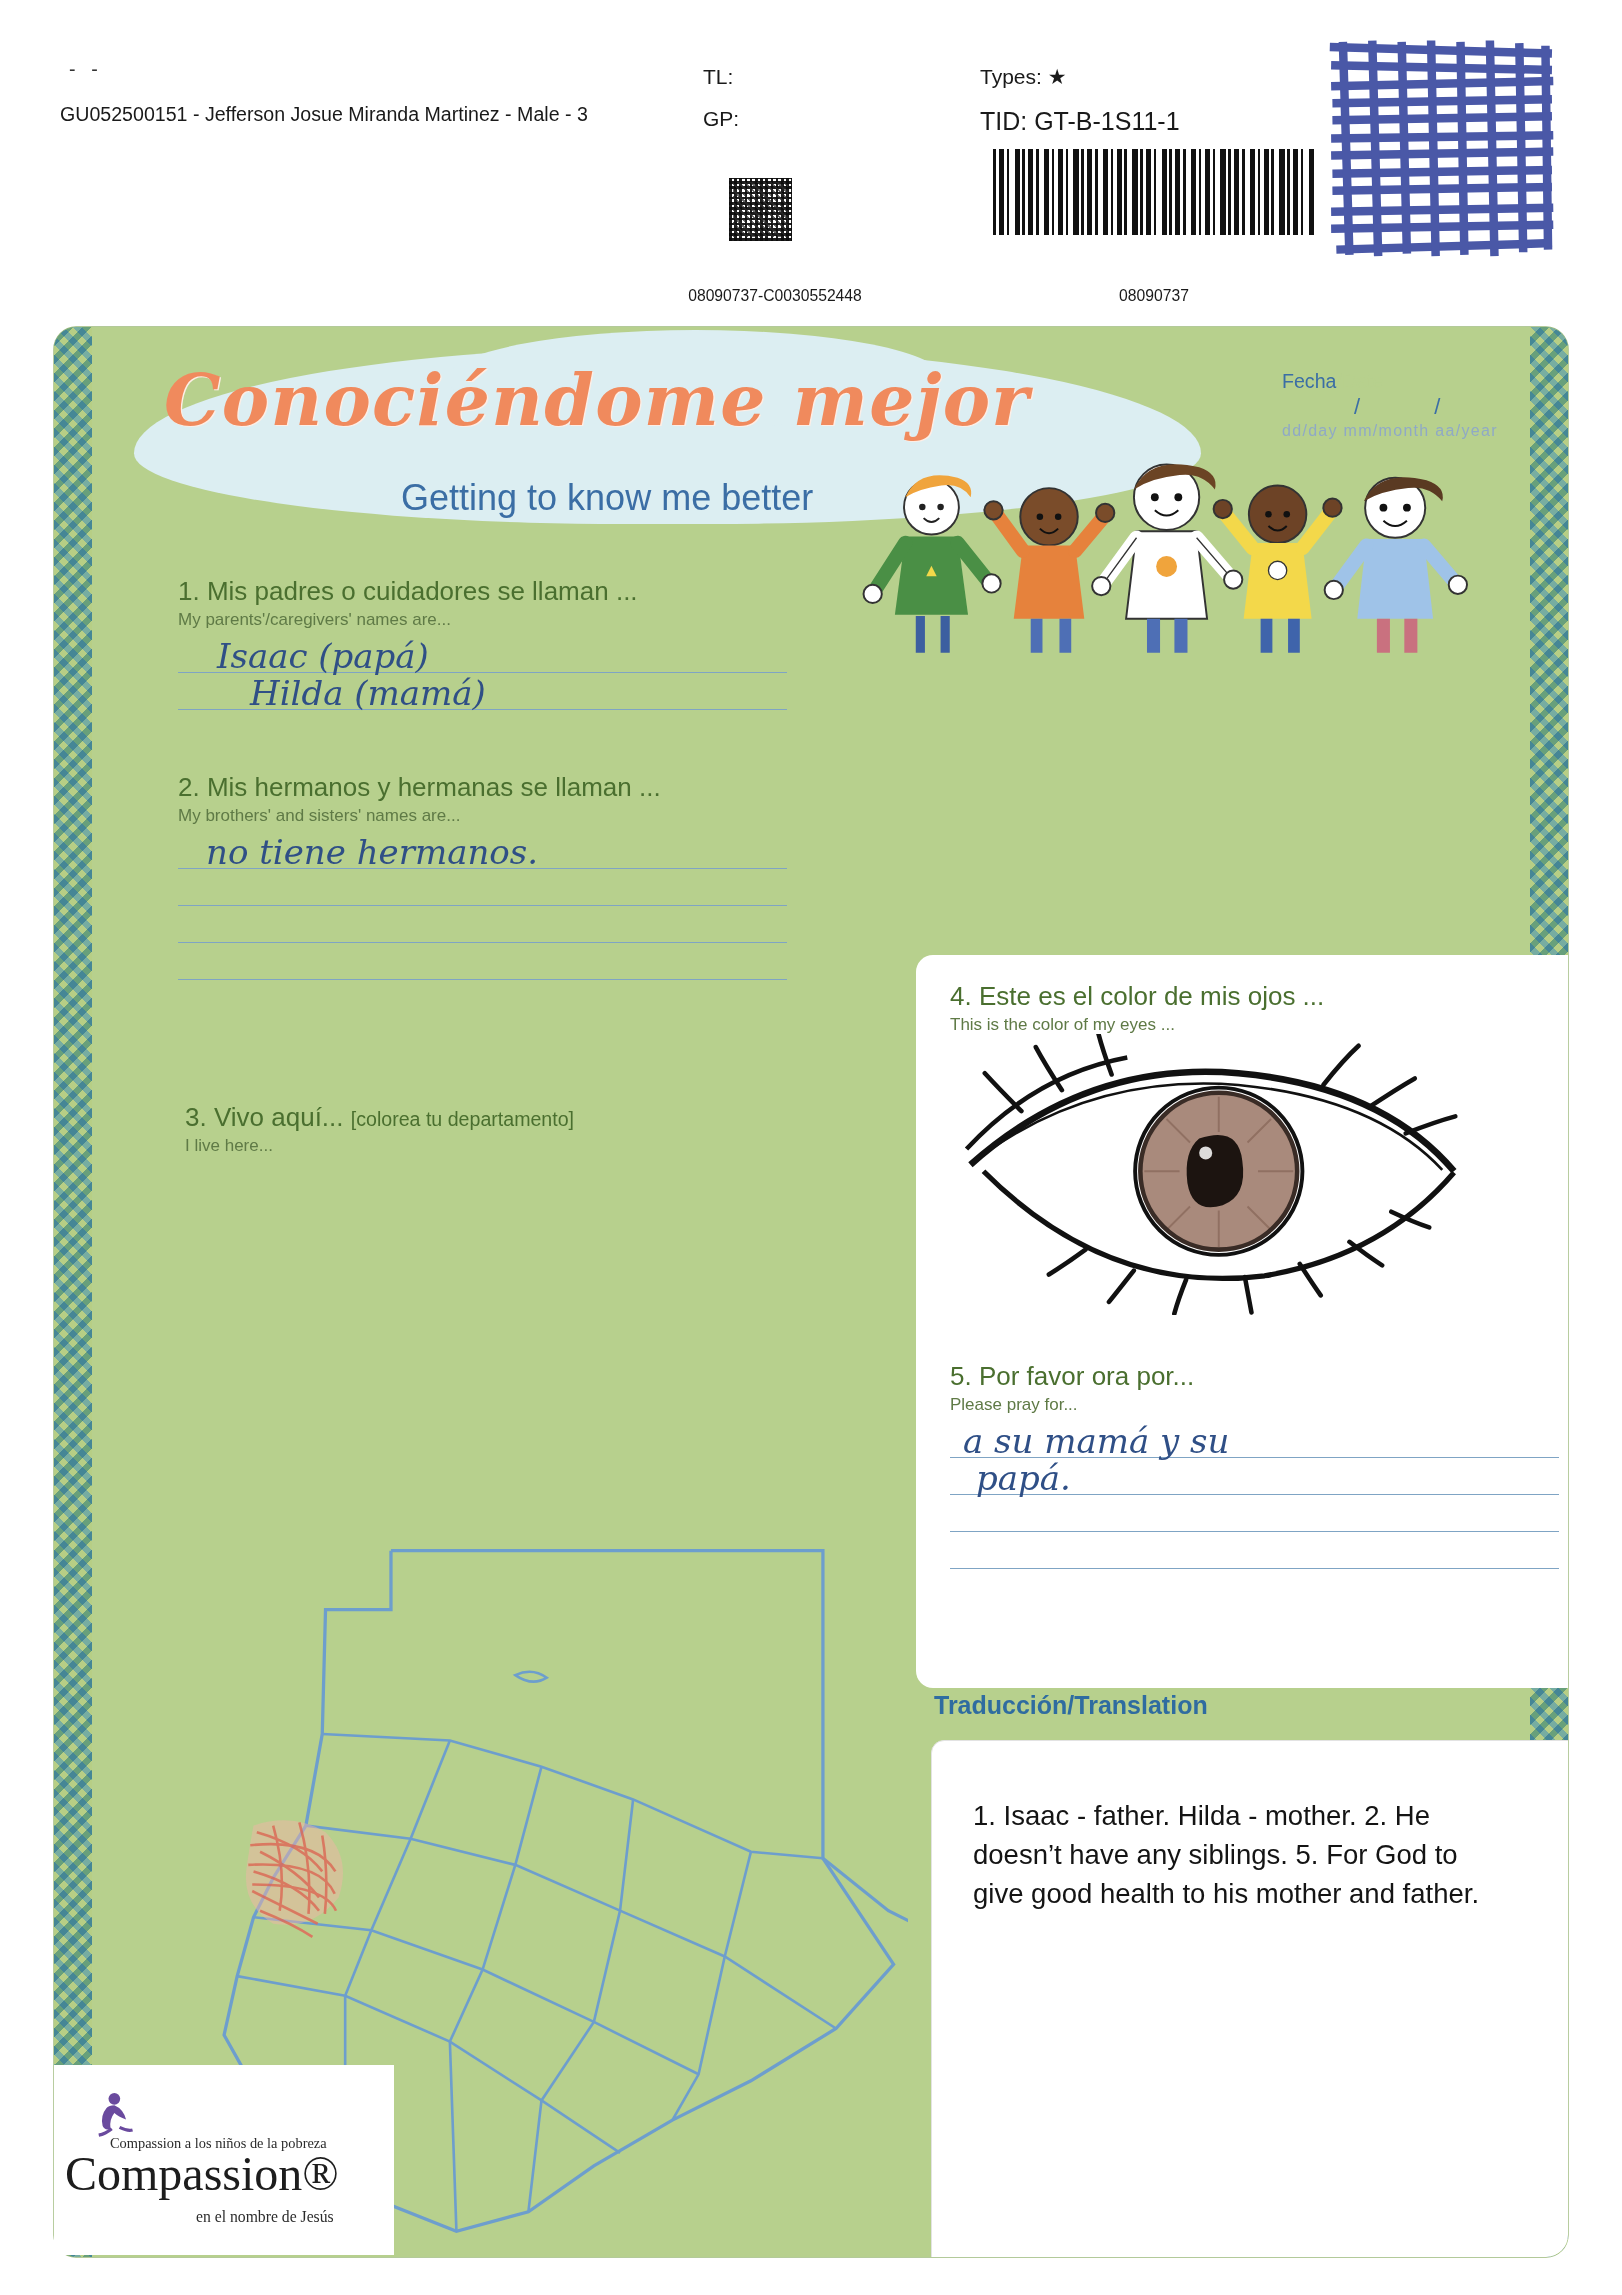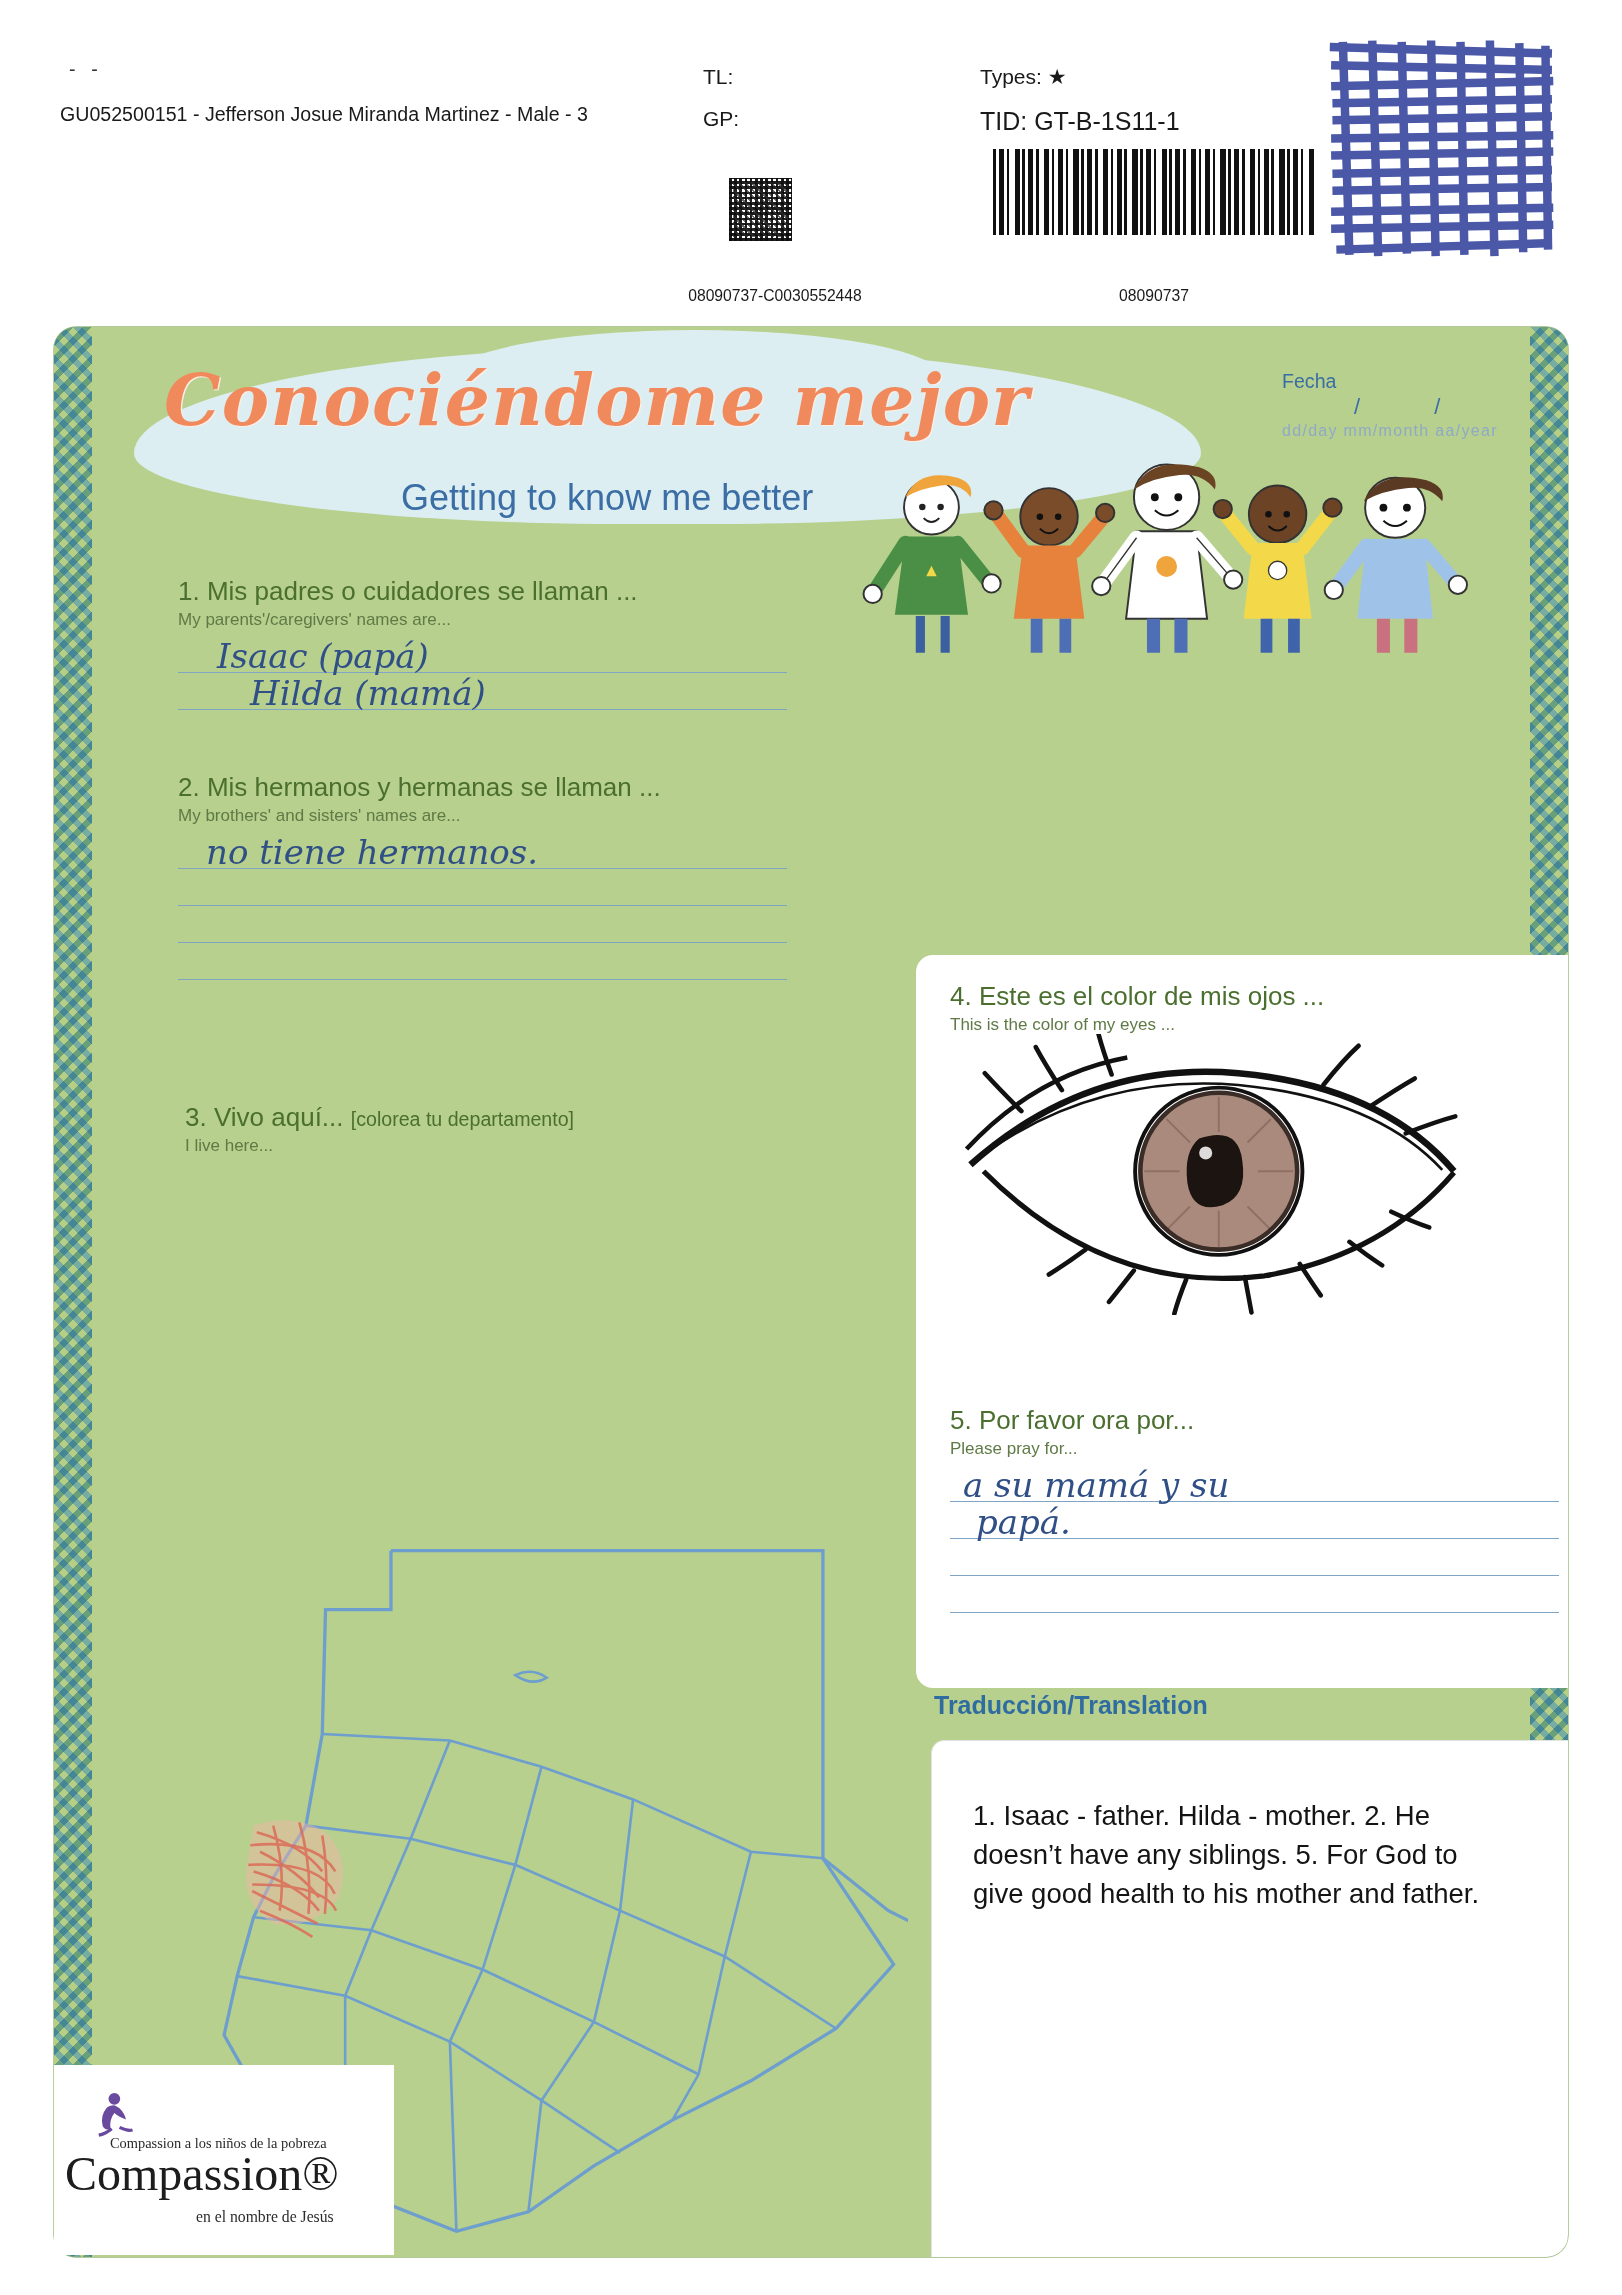--- a/index.html
+++ b/index.html
@@ -487,21 +487,21 @@
       <path d="M98,118 q-34,-34 -56,-58 M160,86 q-26,-40 -40,-66 M236,62 q-16,-44 -22,-70"></path>
       <path d="M560,78 q30,-38 54,-60 M630,112 q42,-28 70,-44 M686,152 q46,-18 76,-26"></path>
       <path d="M196,330 q-30,22 -56,38 M270,362 q-22,28 -38,48 M350,376 q-12,30 -18,52
                M440,372 q6,32 10,54 M524,352 q18,28 32,48 M600,318 q28,22 50,36
                M664,272 q34,16 58,24"></path>
     </g>
 
     <path d="M14,176 Q120,62 260,36" fill="none" stroke="#111" stroke-width="7"></path>
   </svg>
 
-  <div class="q-block" style="left:896px; top:1034px; width:609px;margin-top:44px;">
+  <div class="q-block" style="left:896px; top:1034px; width:609px;">
     <div class="q-title">
       <span>5.</span>
       <span>Por favor ora por...</span>
     </div>
     <div class="q-sub">Please pray for...</div>
     <div class="lines">
       <div class="line">
         <span class="hand" style="margin-left:13px;">a su mamá y su</span>
       </div>
       <div class="line">

